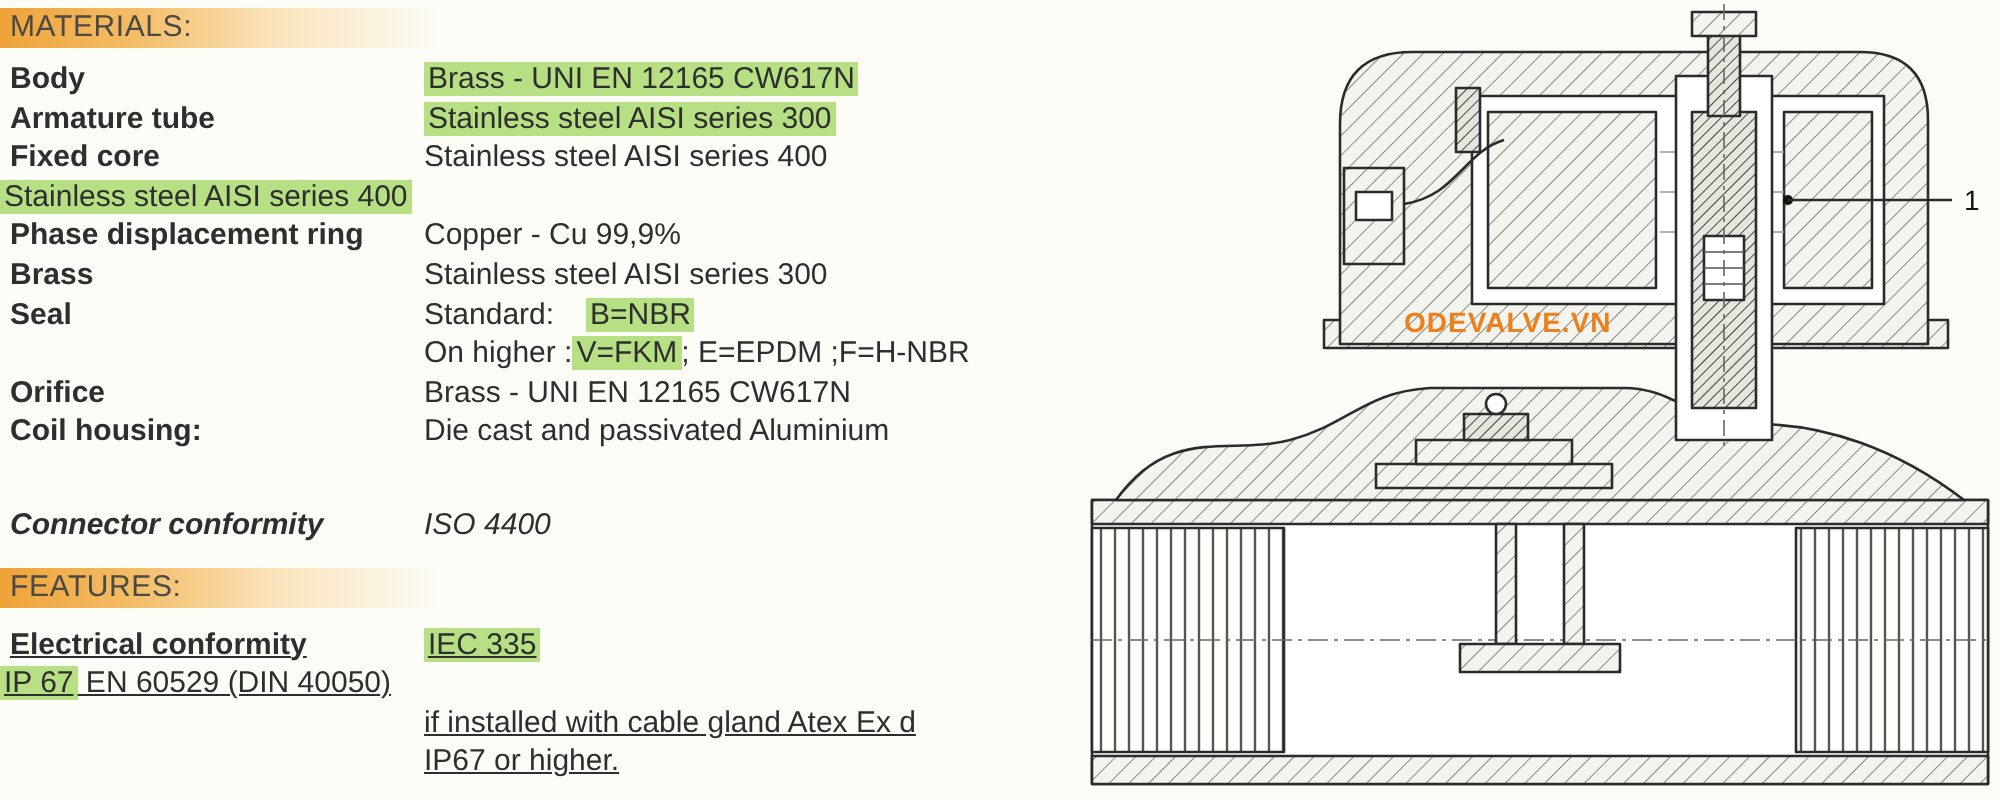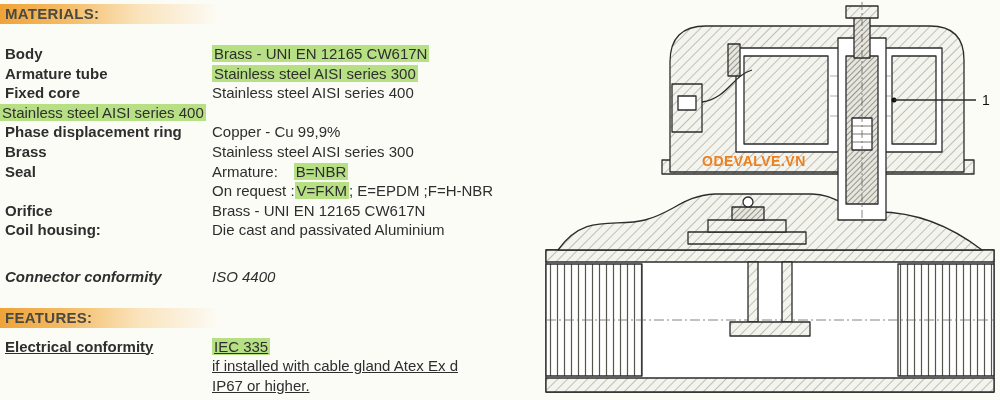--- a/index.html
+++ b/index.html
@@ -9,34 +9,34 @@
     font-family:"Liberation Sans", sans-serif;
     color:#2e2e2e;
     position:relative;
     overflow:hidden;
   }
   .page { position:absolute; inset:0; }
   .left-pane { position:absolute; left:0; top:4px; width:545px; }
   .band {
     width:222px;
     padding:1px 6px 2px 5px;
-    font-weight:bold;
+    font-weight:normal;
     font-size:15px;
     letter-spacing:.3px;
     color:#4a4a44;
     background:linear-gradient(90deg,#efa339 0%,#f4bc66 30%,#fae3bb 62%,rgba(252,252,247,0) 100%);
   }
-  .rows { margin-top:20px; }
+  .rows { margin-top:6px; }
   .row { display:flex; align-items:baseline; font-size:15px; line-height:19.6px; }
   .lbl { flex:0 0 212px; font-weight:bold; padding-left:5px; }
   .val { white-space:nowrap; }
   .hl { background:#b7e084; padding:0 2px; }
   .gap-right { margin-right:16px; }
   .spacer-lg { margin-top:27px;font-style:italic; }
-  .features-band { margin-top:21px; }
+  .features-band { margin-top:11px; }
   .features-rows { margin-top:9px;text-decoration:underline; }
   .drawing-pane { position:absolute; left:540px; top:0; width:460px; height:400px; }
   svg { display:block; }
 </style>
 </head>
 <body>
 
 <div class="page">
 
   <div class="left-pane">
@@ -69,26 +69,26 @@
         <span class="val">Copper - Cu 99,9%</span>
       </div>
 
       <div class="row">
         <span class="lbl">Brass</span>
         <span class="val">Stainless steel AISI series 300</span>
       </div>
 
       <div class="row">
         <span class="lbl">Seal</span>
-        <span class="val"><span class="gap-right">Armature:</span><span class="hl">B=NBR</span></span>
+        <span class="val"><span class="gap-right">Standard:</span><span class="hl">B=NBR</span></span>
       </div>
 
       <div class="row">
         <span class="lbl"></span>
-        <span class="val"><span>On request :</span><span class="hl">V=FKM</span><span>; E=EPDM ;F=H-NBR</span></span>
+        <span class="val"><span>On higher :</span><span class="hl">V=FKM</span><span>; E=EPDM ;F=H-NBR</span></span>
       </div>
 
       <div class="row">
         <span class="lbl">Orifice</span>
         <span class="val">Brass - UNI EN 12165 CW617N</span>
       </div>
 
       <div class="row">
         <span class="lbl">Coil housing:</span>
         <span class="val">Die cast and passivated Aluminium</span>
@@ -104,20 +104,21 @@
     <div class="band features-band">FEATURES:</div>
 
     <div class="rows features-rows">
 
       <div class="row">
         <span class="lbl">Electrical conformity</span>
         <span class="val"><span class="hl">IEC 335</span></span>
       </div>
 
       <div class="row">
+        <span class="val"><span class="hl">IP 67</span><span> EN 60529 (DIN 40050)</span></span>
       </div>
 
       <div class="row">
         <span class="lbl"></span>
         <span class="val">if installed with cable gland Atex Ex d</span>
       </div>
 
       <div class="row">
         <span class="lbl"></span>
         <span class="val">IP67 or higher.</span>

